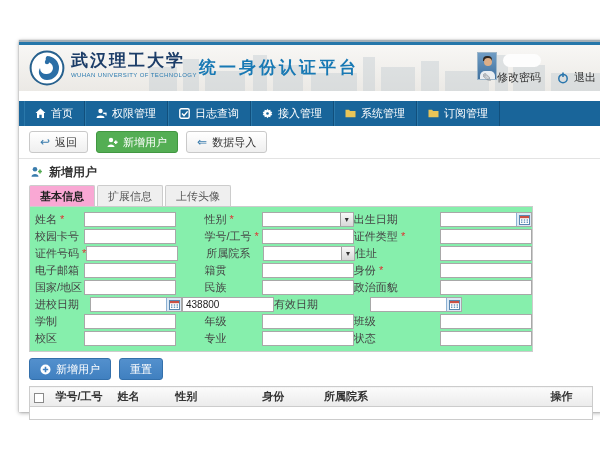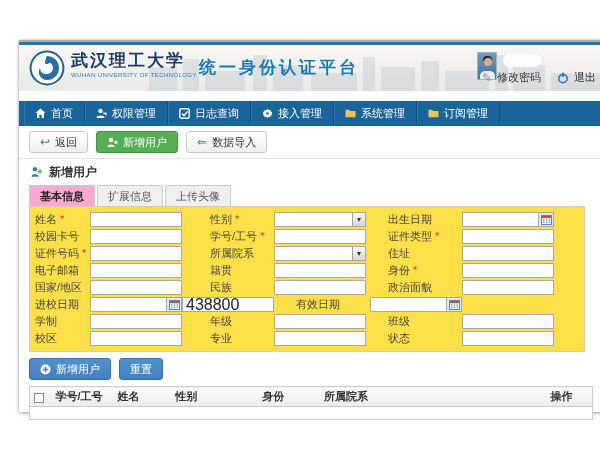--- a/index.html
+++ b/index.html
@@ -55,30 +55,30 @@
   
   .sectrow { display:flex; align-items:center; gap:6px; height:26px; padding:0 12px; }
   .sect-title { font-weight:bold; font-size:12px; color:#333; }
   .tabs { display:flex; gap:2px; padding-left:10px; height:21px; }
   .tab { width:66px; text-align:center; line-height:20px; background:#efefef;
     border:1px solid #ccc; border-bottom:none; border-radius:2px 2px 0 0;
     font-size:11px; color:#555; cursor:pointer; }
   .tab.active { background:#f9a8d4; color:#222; font-weight:bold; position:relative; z-index:2; }
 
   
-  .fpanel { position:relative; z-index:1; margin-left:10px; width:556px; height:146px;
-    border:1px solid #ccc; background:#fde047; padding-top:4px; }
+  .fpanel { position:relative; z-index:1; margin-left:10px; width:504px; height:146px;
+    border:1px solid #ccc; background:#86efac; padding-top:4px; }
   .frow { display:flex; align-items:center; height:17px; }
   .flab { font-size:11px; color:#444; white-space:nowrap; }
   .flab.c1 { width:60px; padding-left:5px; }
   .flab.c2 { width:92px; padding-left:28px; }
-  .flab.c3 { width:96px; padding-left:22px; }
+  .flab.c3 { width:96px; }
   .req { color:#e03131; }
   .fwrap { position:relative; display:inline-flex; width:92px; height:15px; }
-  .fwrap input { width:92px; height:15px; border:1px solid #a8a8a8; font-size:16px;
+  .fwrap input { width:92px; height:15px; border:1px solid #a8a8a8; font-size:10px;
     padding:0 3px; font-family:"Liberation Sans",sans-serif; color:#222; }
   .combo { position:absolute; right:1px; top:1px; width:13px; height:13px;
     background:linear-gradient(#f8f8f8,#d8d8d8); border-left:1px solid #a0a0a0;
     font-size:8px; line-height:13px; text-align:center; color:#333; cursor:pointer; }
   .calbtn { position:absolute; right:1px; top:1px; width:15px; height:13px;
     background:#dce9f5; border-left:1px solid #8db2d4; display:flex; align-items:center;
     justify-content:center; cursor:pointer; }
 
   
   .actions { display:flex; gap:8px; padding:6px 0 6px 10px; }

